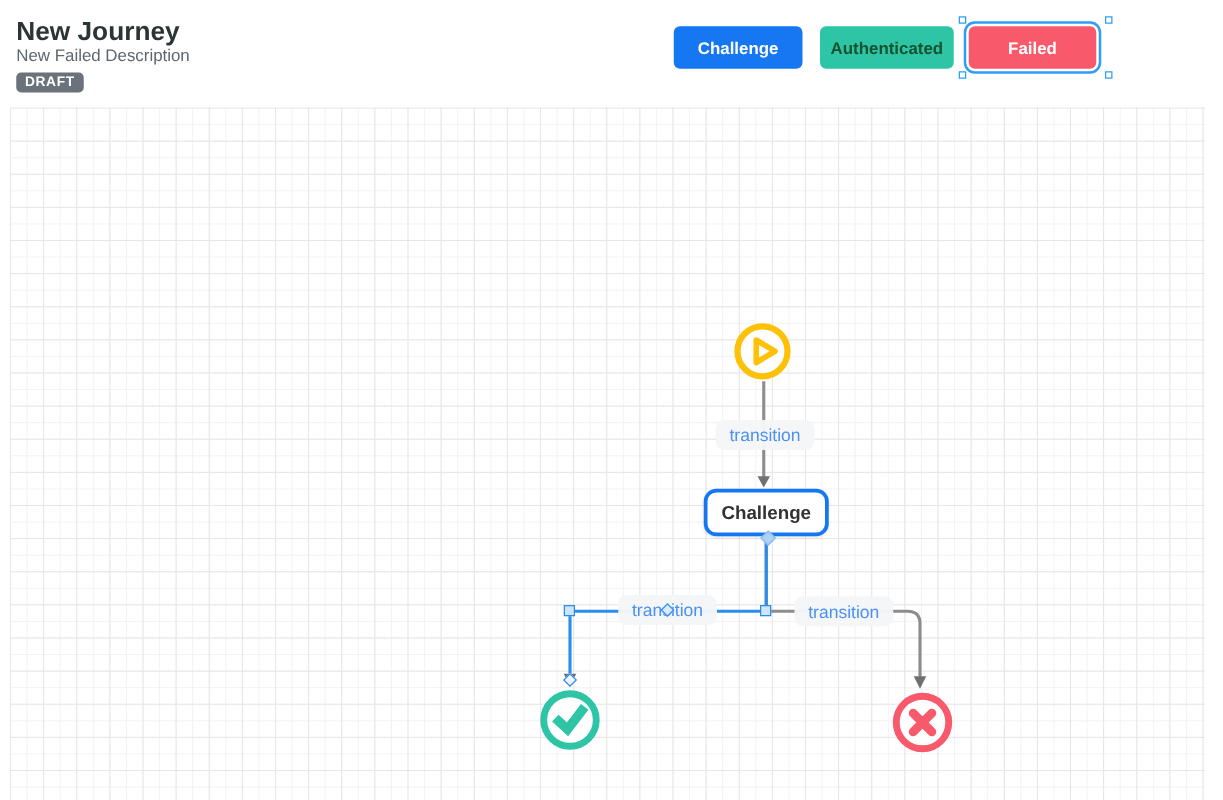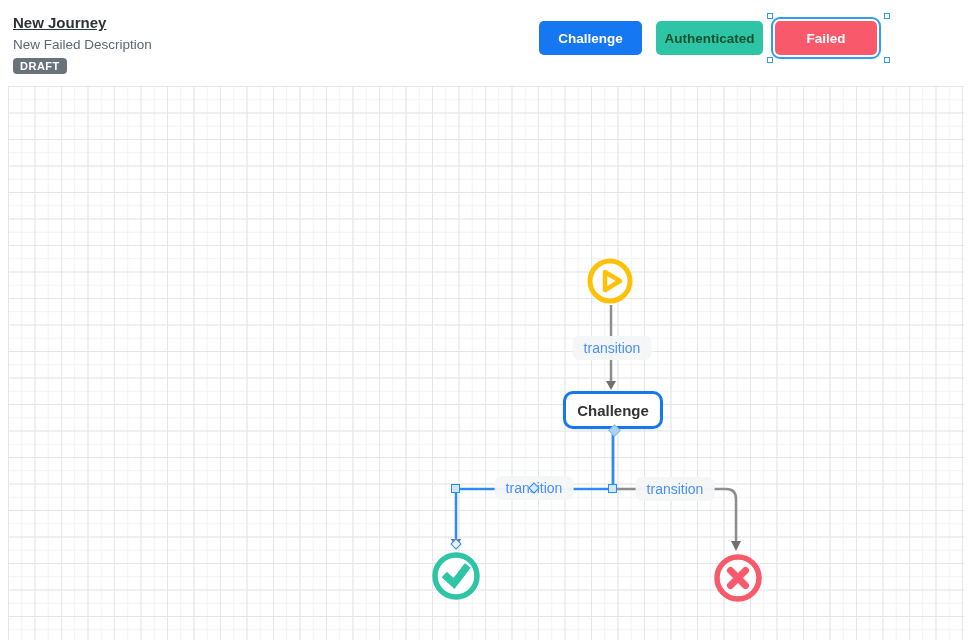--- a/index.html
+++ b/index.html
@@ -1,21 +1,21 @@
 <!DOCTYPE html>
 <html><head>
 <meta charset="utf-8">
 <style>
   * { margin:0; padding:0; box-sizing:border-box; }
   html,body { width:978px; height:640px; background:#fff; overflow:hidden;
               font-family:"Liberation Sans", sans-serif; position:relative; }
 
   
   .header { position:absolute; left:0; top:0; width:978px; height:86px; background:#fff; }
-  .page-title { position:absolute; left:13px; top:14px; font-size:15px; font-weight:bold; color:#2d3436;text-decoration:underline; }
+  .page-title { position:absolute; left:13px; top:14px; font-size:21px; font-weight:bold; color:#2d3436; }
   .page-desc  { position:absolute; left:13px; top:37px; font-size:13.5px; color:#5c6770; }
   .draft-badge{ position:absolute; left:13px; top:58px; background:#6a737b; color:#fff;
                 font-size:11px; font-weight:bold; padding:2px 7px; border-radius:4px; letter-spacing:.5px; }
 
   .btn { position:absolute; top:21px; height:34px; border:none; border-radius:5px;
          font-family:"Liberation Sans", sans-serif; font-size:13.5px; font-weight:bold; cursor:pointer; }
   .btn-start         { left:424px; width:103px; background:#FFC107; color:#212529; }
   .btn-challenge     { left:539px; width:103px; background:#1677F2; color:#fff; }
   .btn-authenticated { left:656px; width:107px; background:#2EC4A6; color:#14532d; }
   .btn-failed        { left:775px; width:102px; background:#F8596B; color:#fff;

